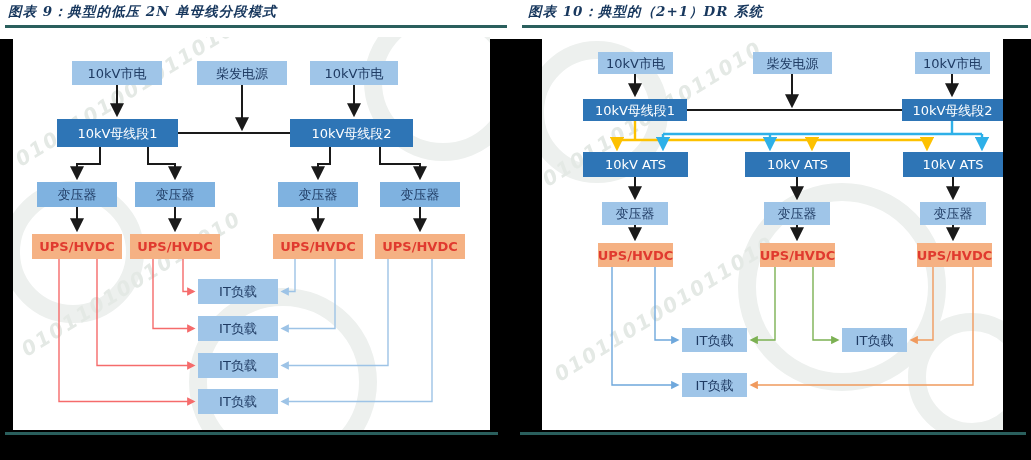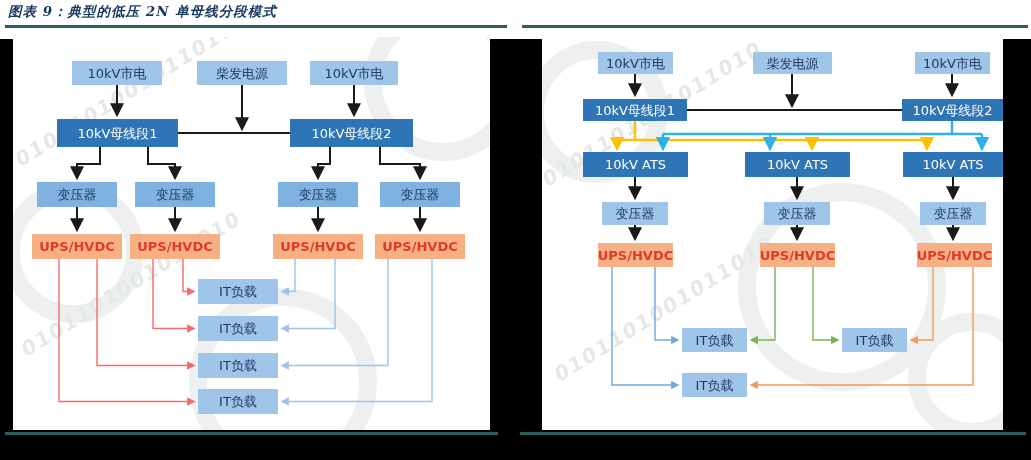--- a/index.html
+++ b/index.html
@@ -54,20 +54,21 @@
   .mk-black{fill:var(--line-black);} .mk-red{fill:var(--line-red);}
   .mk-lblue{fill:var(--line-lightblue);} .mk-yellow{fill:var(--line-yellow);}
   .mk-cyan{fill:var(--line-cyan);} .mk-blue{fill:var(--line-blue);}
   .mk-green{fill:var(--line-green);} .mk-orange{fill:var(--line-orange);}
 </style>
 </head>
 <body>
 
 <div class="header">
   <span class="fig-title t-left">图表 9：典型的低压 2N 单母线分段模式</span>
+  <span class="fig-title t-right">图表 10：典型的（2+1）DR 系统</span>
 </div>
 <div class="rule top-left"></div>
 <div class="rule top-right"></div>
 <div class="rule bottom-left"></div>
 <div class="rule bottom-right"></div>
 
 <div class="panel p-left">
 <svg viewBox="0 0 477 393">
   <defs>
     <marker id="L-ab" viewBox="0 0 10 10" refX="7" refY="5" markerWidth="7" markerHeight="7" orient="auto">

